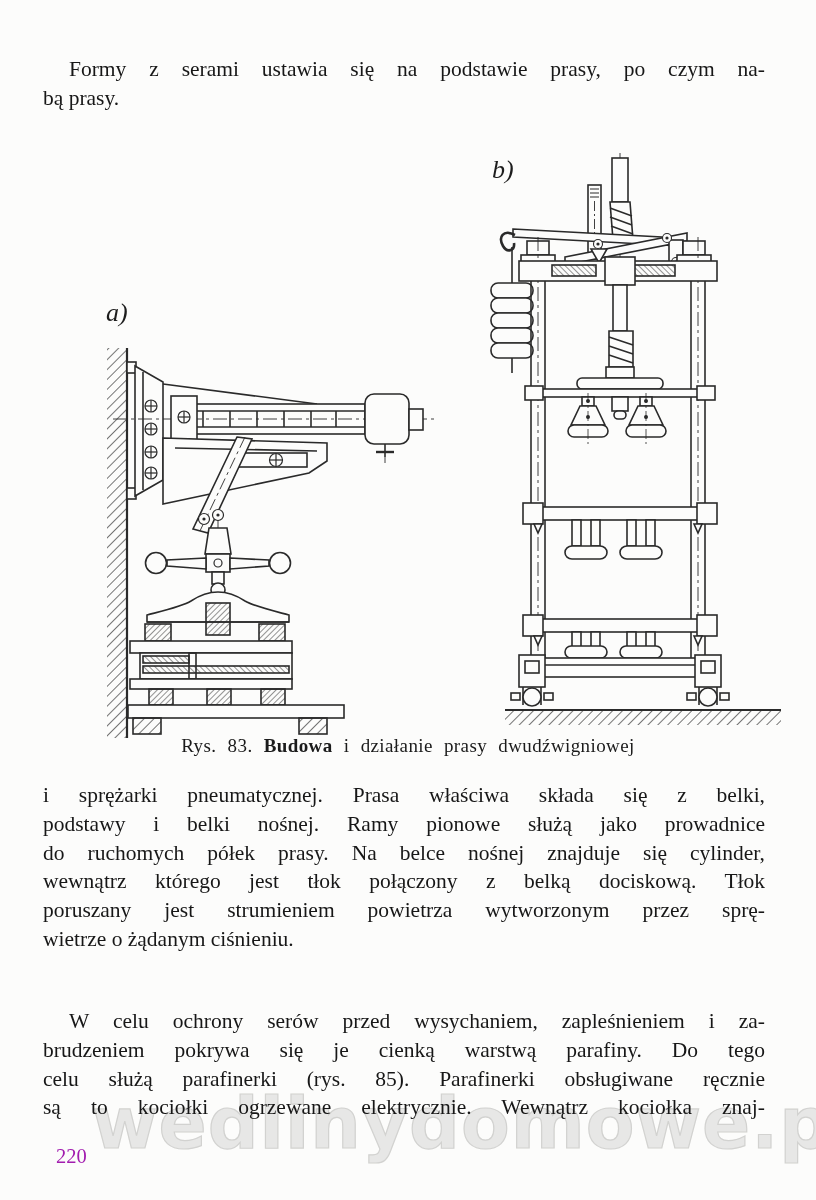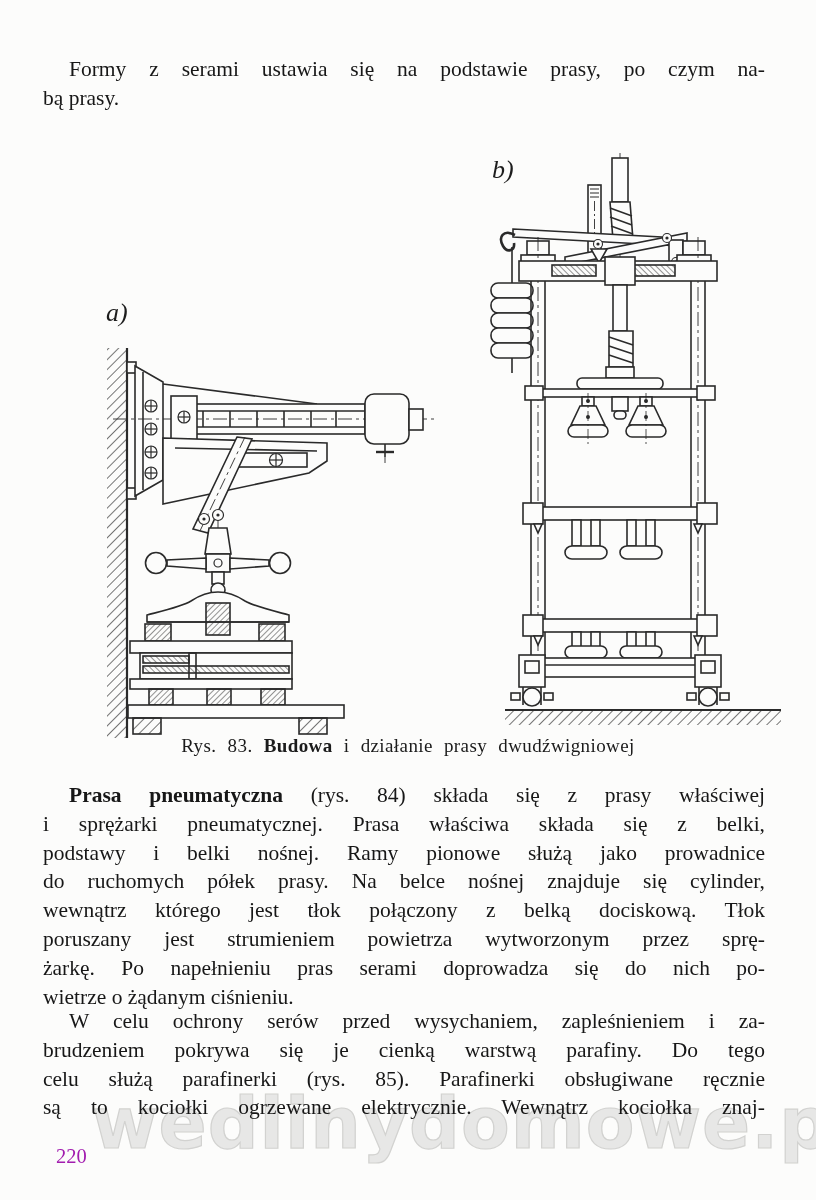--- a/index.html
+++ b/index.html
@@ -315,27 +315,25 @@
     </g>
   </svg>
 
   <div class="caption">
     <span>Rys. 83.</span>
     <b>Budowa</b>
     <span>i działanie prasy dwudźwigniowej</span>
   </div>
 
   <div class="para p2">
-      <div class="tline ind"><b>Prasa pneumatyczna</b> (rys. 84) składa się z prasy właściwej</div>
       <div class="tline">i sprężarki pneumatycznej. Prasa właściwa składa się z belki,</div>
       <div class="tline">podstawy i belki nośnej. Ramy pionowe służą jako prowadnice</div>
       <div class="tline">do ruchomych półek prasy. Na belce nośnej znajduje się cylinder,</div>
       <div class="tline">wewnątrz którego jest tłok połączony z belką dociskową. Tłok</div>
       <div class="tline">poruszany jest strumieniem powietrza wytworzonym przez sprę-</div>
-      <div class="tline">żarkę. Po napełnieniu pras serami doprowadza się do nich po-</div>
       <div class="tline noj">wietrze o żądanym ciśnieniu.</div>
     </div>
 
   <div class="para p3">
       <div class="tline ind">W celu ochrony serów przed wysychaniem, zapleśnieniem i za-</div>
       <div class="tline">brudzeniem pokrywa się je cienką warstwą parafiny. Do tego</div>
       <div class="tline">celu służą parafinerki (rys. 85). Parafinerki obsługiwane ręcznie</div>
       <div class="tline">są to kociołki ogrzewane elektrycznie. Wewnątrz kociołka znaj-</div>
     </div>
 

